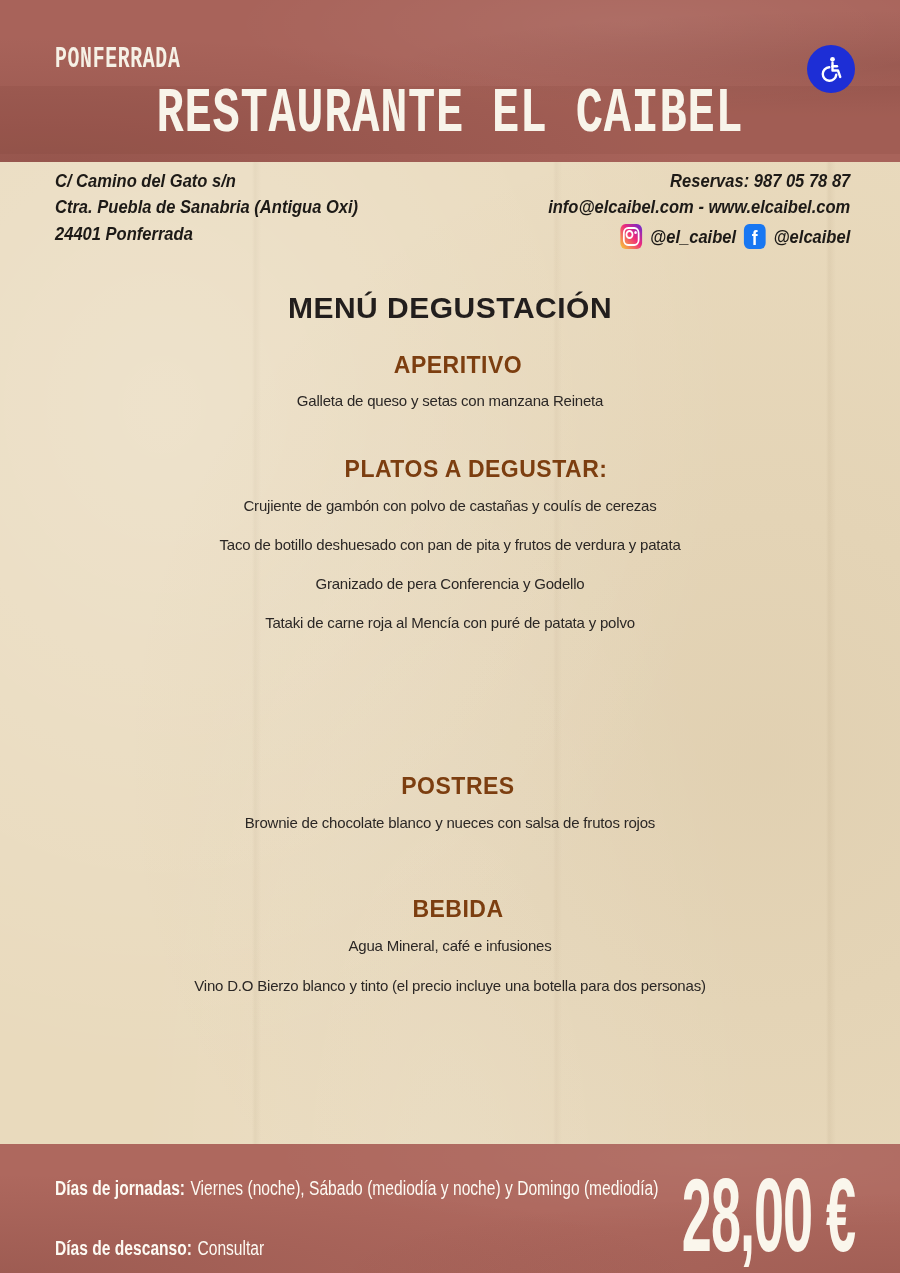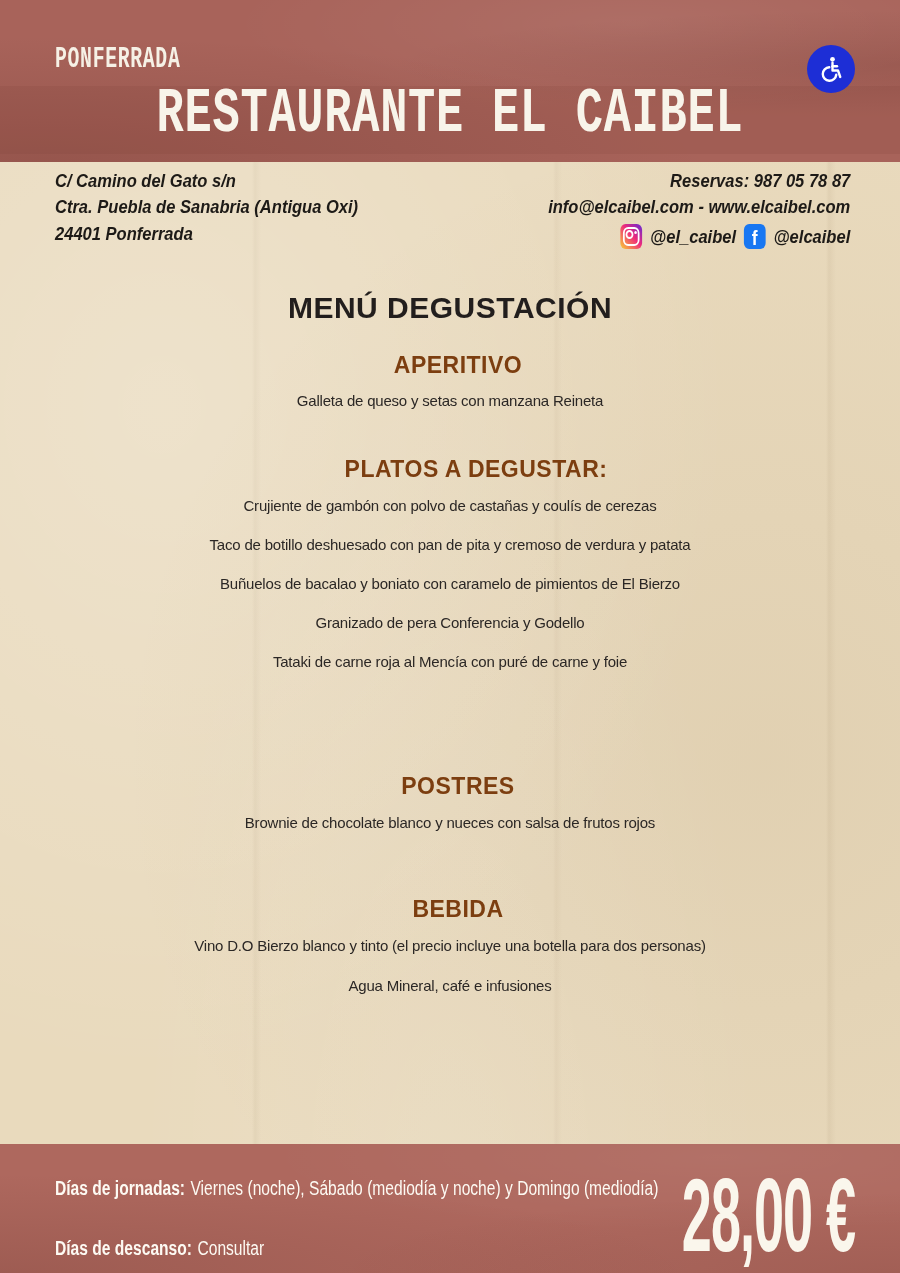--- a/index.html
+++ b/index.html
@@ -149,35 +149,34 @@
     <h2 class="menu-title">MENÚ DEGUSTACIÓN</h2>
 
     <h3 class="sec-head h-s0">APERITIVO</h3>
     <div class="sec-items i-s0">
       <div>Galleta de queso y setas con manzana Reineta</div>
     </div>
 
     <h3 class="sec-head h-s1">PLATOS A DEGUSTAR:</h3>
     <div class="sec-items i-s1">
       <div>Crujiente de gambón con polvo de castañas y coulís de cerezas</div>
-      <div>Taco de botillo deshuesado con pan de pita y cremoso de verdura y patata</div>
-      <div>Buñuelos de bacalao y boniato con caramelo de pimientos de El Bierzo</div>
+      <div>Taco de botillo deshuesado con pan de pita y frutos de verdura y patata</div>
       <div>Granizado de pera Conferencia y Godello</div>
-      <div>Tataki de carne roja al Mencía con puré de carne y foie</div>
+      <div>Tataki de carne roja al Mencía con puré de patata y polvo</div>
     </div>
 
     <h3 class="sec-head h-s2">POSTRES</h3>
     <div class="sec-items i-s2">
       <div>Brownie de chocolate blanco y nueces con salsa de frutos rojos</div>
     </div>
 
     <h3 class="sec-head h-s3">BEBIDA</h3>
     <div class="sec-items i-s3">
+      <div>Agua Mineral, café e infusiones</div>
       <div>Vino D.O Bierzo blanco y tinto (el precio incluye una botella para dos personas)</div>
-      <div>Agua Mineral, café e infusiones</div>
     </div>
   </main>
 
   <footer class="ftr">
     <div class="foot-line fl1">
       <span class="lbl">Días de jornadas:</span><span class="val">Viernes (noche), Sábado (mediodía y noche) y Domingo (mediodía)</span>
     </div>
     <div class="foot-line fl2">
       <span class="lbl">Días de descanso:</span><span class="val">Consultar</span>
     </div>

